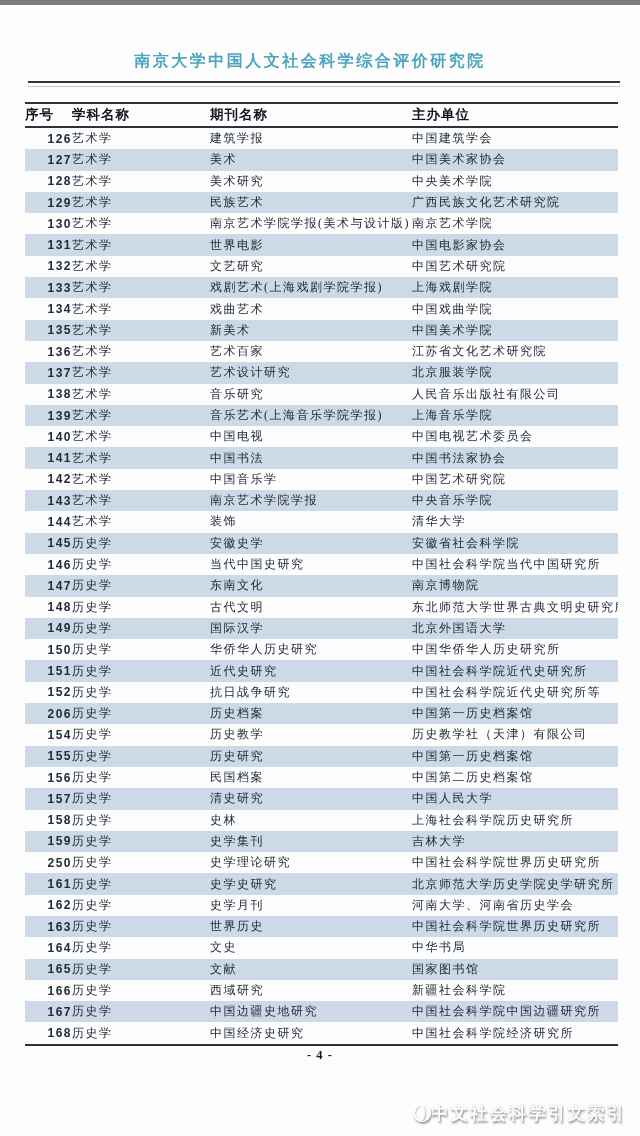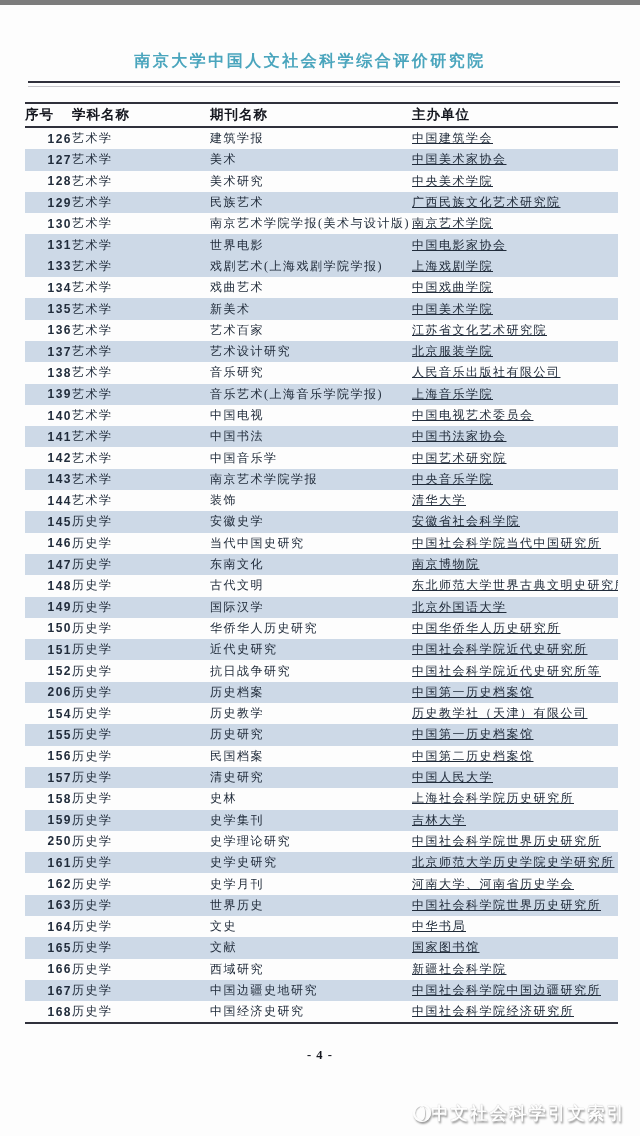--- a/index.html
+++ b/index.html
@@ -39,21 +39,21 @@
     vertical-align:middle;
   }
   table.journal tr.shaded{background:var(--row-shade,#cdd9e7);}
   td.num{
     font-weight:bold;color:#0d0e13;text-align:right;padding-right:9px;
     letter-spacing:.5px;font-size:12.5px;
     font-family:"Liberation Sans","DejaVu Sans",sans-serif;
   }
   td.c2{padding-left:6px;}
   td.c3{padding-left:4px;}
-  td.c4{padding-left:4px;font-size:11.5px;text-decoration:underline;}
+  td.c4{padding-left:4px;font-size:11.5px;}
   .page-number{
     position:absolute;top:1048px;left:0;width:640px;text-align:center;
     font-size:12.5px;color:#15171f;letter-spacing:1px;font-weight:bold;
   }
   .watermark{
     position:absolute;top:1100px;right:14px;height:26px;
     display:flex;align-items:center;
   }
   .watermark .wm-text{
     font-size:17.5px;font-weight:bold;color:#fdfdfd;letter-spacing:2px;
@@ -126,20 +126,26 @@
         <td class="c2">艺术学</td>
         <td class="c3">南京艺术学院学报(美术与设计版)</td>
         <td class="c4">南京艺术学院</td>
       </tr>
       <tr class="shaded">
         <td class="num">131</td>
         <td class="c2">艺术学</td>
         <td class="c3">世界电影</td>
         <td class="c4">中国电影家协会</td>
       </tr>
+      <tr>
+        <td class="num">132</td>
+        <td class="c2">艺术学</td>
+        <td class="c3">文艺研究</td>
+        <td class="c4">中国艺术研究院</td>
+      </tr>
       <tr class="shaded">
         <td class="num">133</td>
         <td class="c2">艺术学</td>
         <td class="c3">戏剧艺术(上海戏剧学院学报)</td>
         <td class="c4">上海戏剧学院</td>
       </tr>
       <tr>
         <td class="num">134</td>
         <td class="c2">艺术学</td>
         <td class="c3">戏曲艺术</td>

